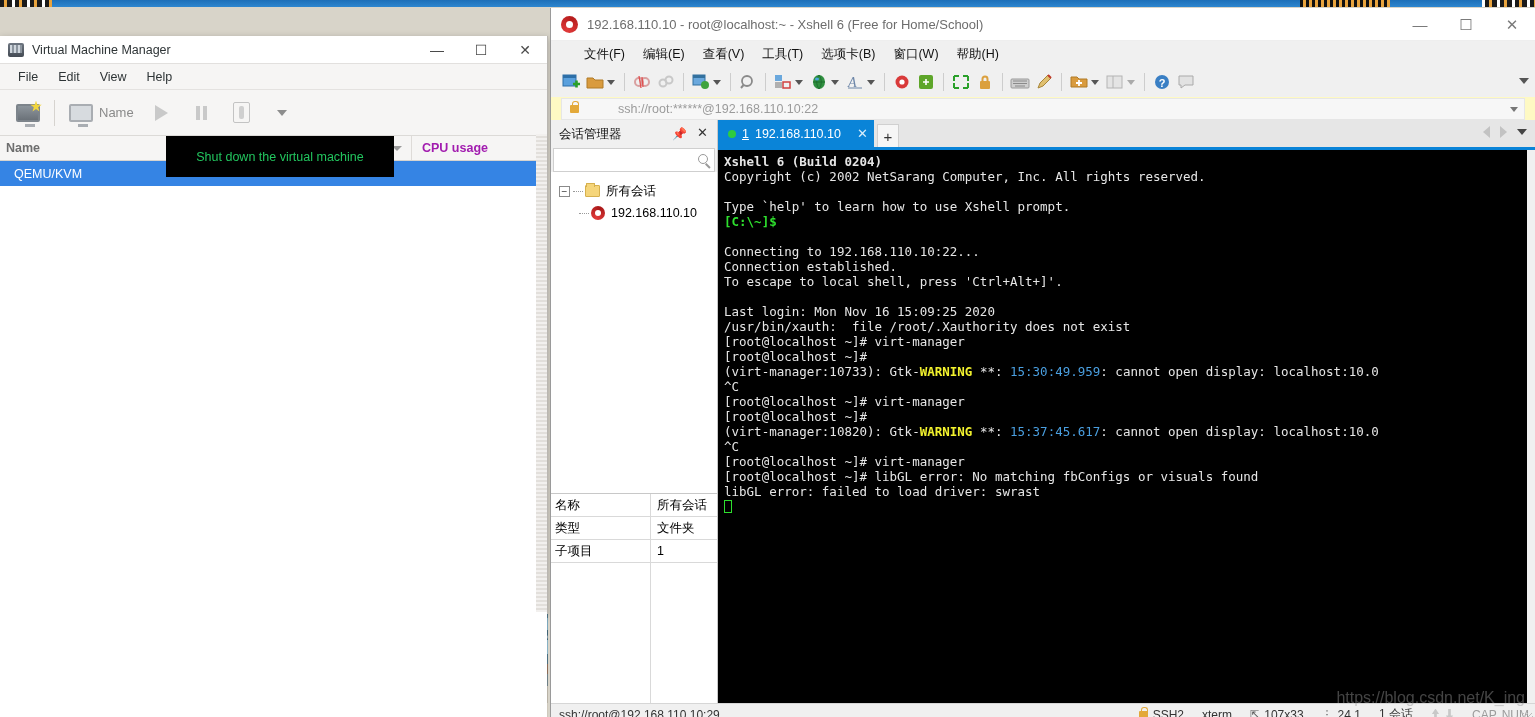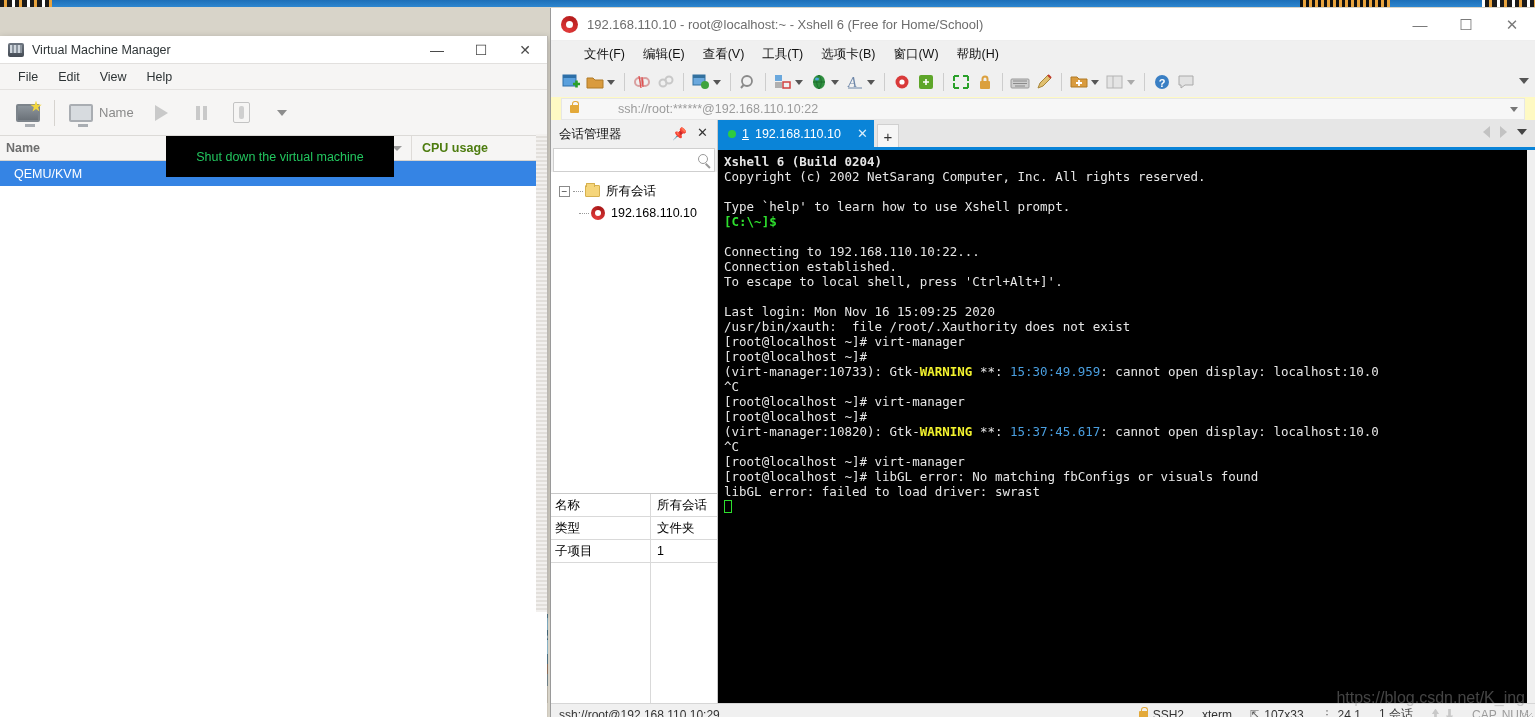--- a/index.html
+++ b/index.html
@@ -134,21 +134,21 @@
   .shutbox { width:17px;height:21px;border:1.5px solid #c3c3c3;border-radius:2px;position:relative;}
   .shutbox::after{content:"";position:absolute;left:5px;top:3px;width:5px;height:13px;background:#cfcfcf;border-radius:2px;}
   .caret { width:0;height:0;border-left:5px solid transparent;border-right:5px solid transparent;border-top:6px solid #8d8d8d;}
 
   .vmm-head {
     height: 25px; background: #f6f5f4; border-bottom: 1px solid #d6d3cf;
     display: flex; align-items: center; position: relative;
   }
   .vmm-head .c1 { width: 412px; padding-left: 6px; font-weight: bold; color:#6e6e6e; font-size:12.5px;
                   border-right: 1px solid #dedbd8; height:100%; display:flex; align-items:center;}
-  .vmm-head .c2 { padding-left: 10px; font-weight: bold; color:#4d7c0f; font-size:12.5px; }
+  .vmm-head .c2 { padding-left: 10px; font-weight: bold; color:#a21caf; font-size:12.5px; }
   .vmm-head .sortarrow { position:absolute; left:392px; top:10px; width:0;height:0;
     border-left:5px solid transparent;border-right:5px solid transparent;border-top:5px solid #9a9a9a;}
   .vmm-row {
     height: 25px; background: #3584e4; color: #fff; display:flex; align-items:center;
     padding-left: 14px; font-size: 12.5px;
   }
   .vmm-body { height: 100%; background:#fff; }
   .vmm-vscroll {
     position:absolute; right:0; top:98px; width:11px; bottom:1px;
     background: repeating-linear-gradient(180deg,#f2f0ee 0 2px,#e2dfdb 2px 4px);

